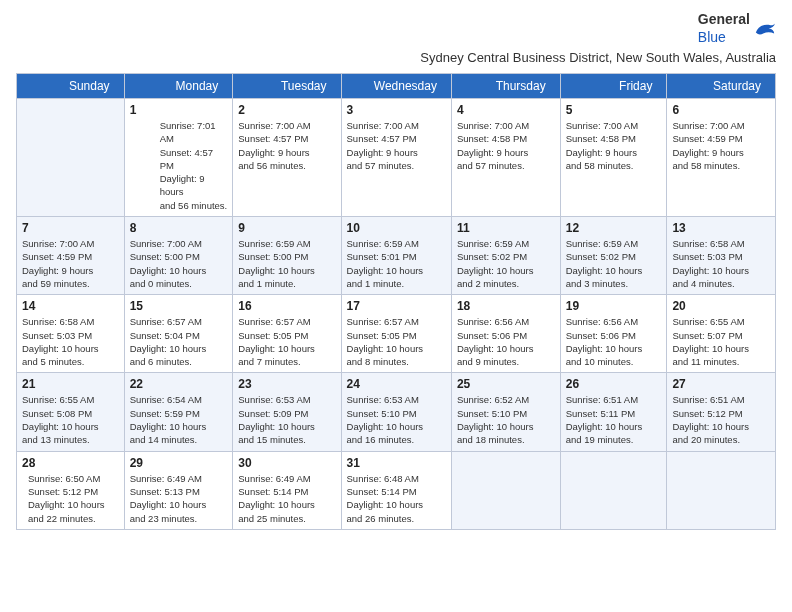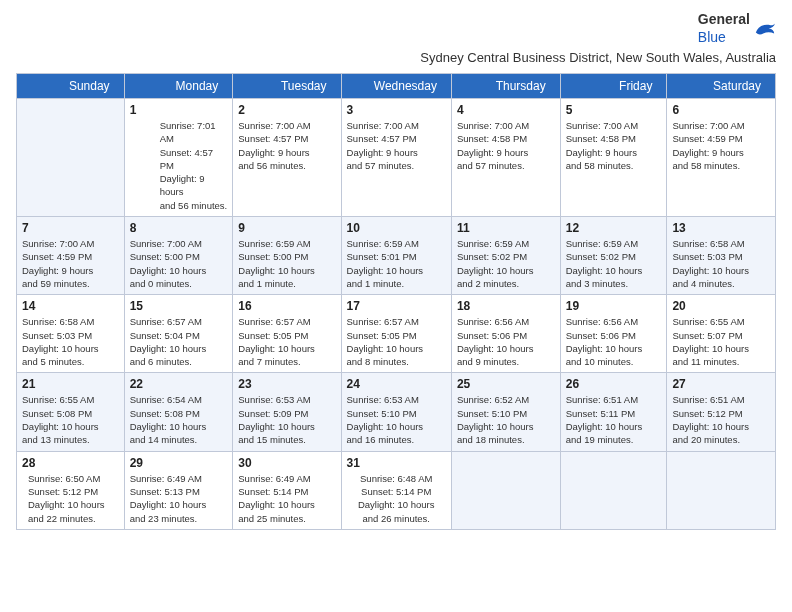--- a/index.html
+++ b/index.html
@@ -269,21 +269,21 @@
         <td>
           <span class="day-num">21</span>
           <div class="day-detail" style="white-space: pre-line;">Sunrise: 6:55 AM
 Sunset: 5:08 PM
 Daylight: 10 hours
 and 13 minutes.</div>
         </td>
         <td>
           <span class="day-num">22</span>
           <div class="day-detail" style="white-space: pre-line;">Sunrise: 6:54 AM
-Sunset: 5:08 PM
+Sunset: 5:59 PM
 Daylight: 10 hours
 and 14 minutes.</div>
         </td>
         <td>
           <span class="day-num">23</span>
           <div class="day-detail" style="white-space: pre-line;">Sunrise: 6:53 AM
 Sunset: 5:09 PM
 Daylight: 10 hours
 and 15 minutes.</div>
         </td>
@@ -333,21 +333,21 @@
         </td>
         <td>
           <span class="day-num">30</span>
           <div class="day-detail" style="white-space: pre-line;">Sunrise: 6:49 AM
 Sunset: 5:14 PM
 Daylight: 10 hours
 and 25 minutes.</div>
         </td>
         <td>
           <span class="day-num">31</span>
-          <div class="day-detail" style="white-space: pre-line; text-align: center;">Sunrise: 6:48 AM
+          <div class="day-detail" style="white-space: pre-line;">Sunrise: 6:48 AM
 Sunset: 5:14 PM
 Daylight: 10 hours
 and 26 minutes.</div>
         </td>
         <td class="empty-cell"></td>
         <td class="empty-cell"></td>
         <td class="empty-cell"></td>
       </tr>
     </tbody>
 </table>

